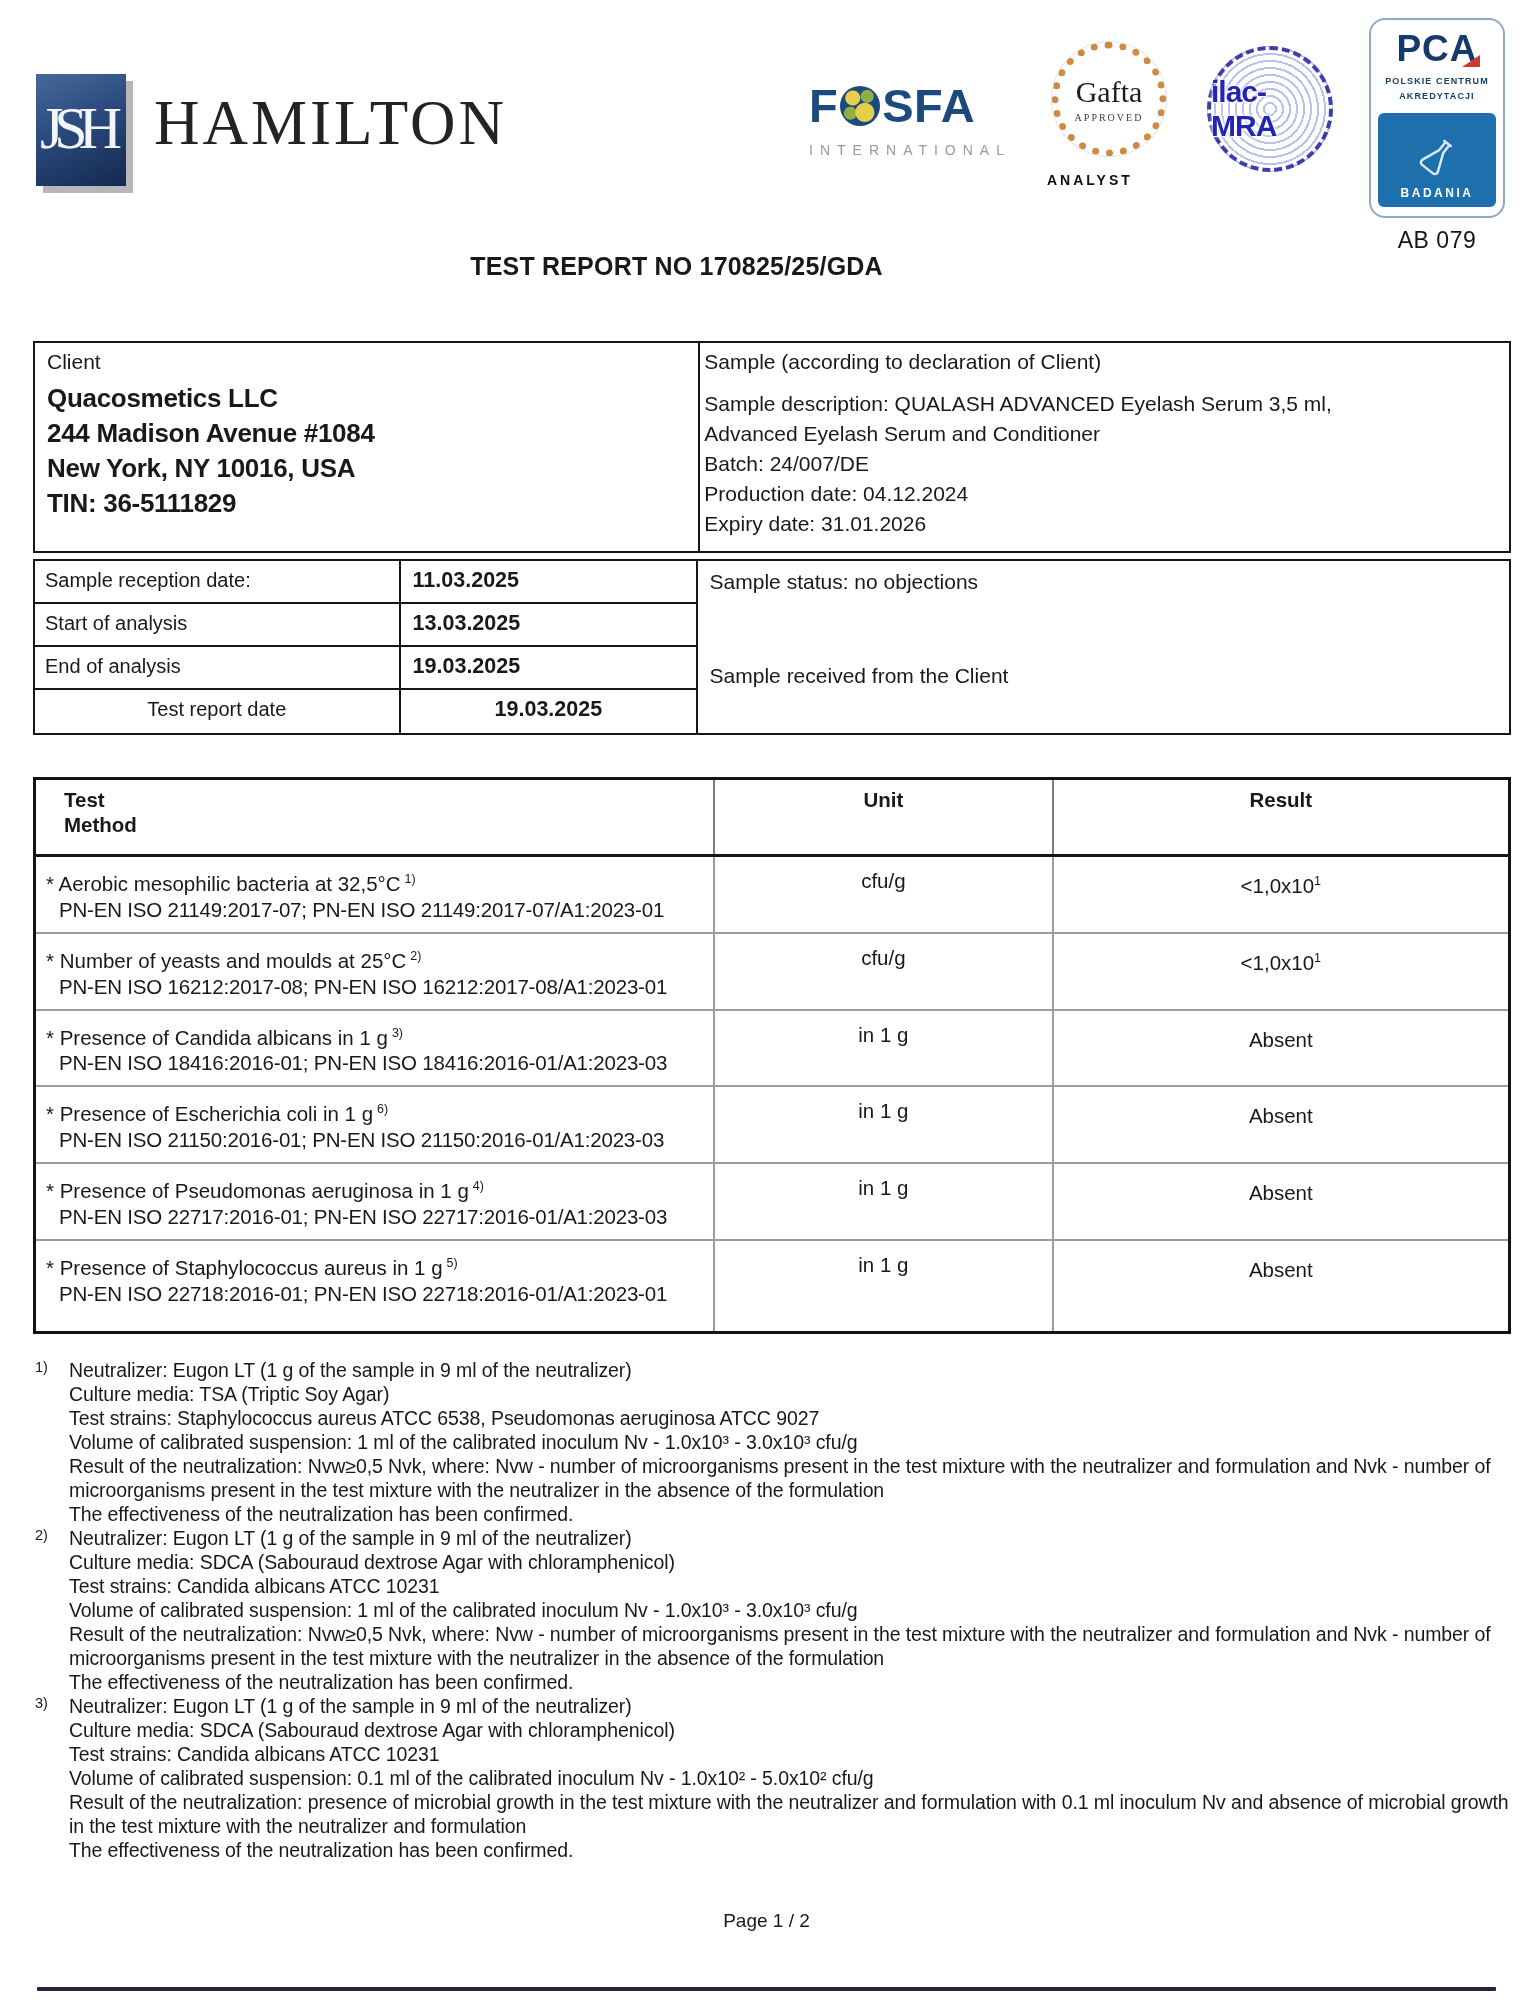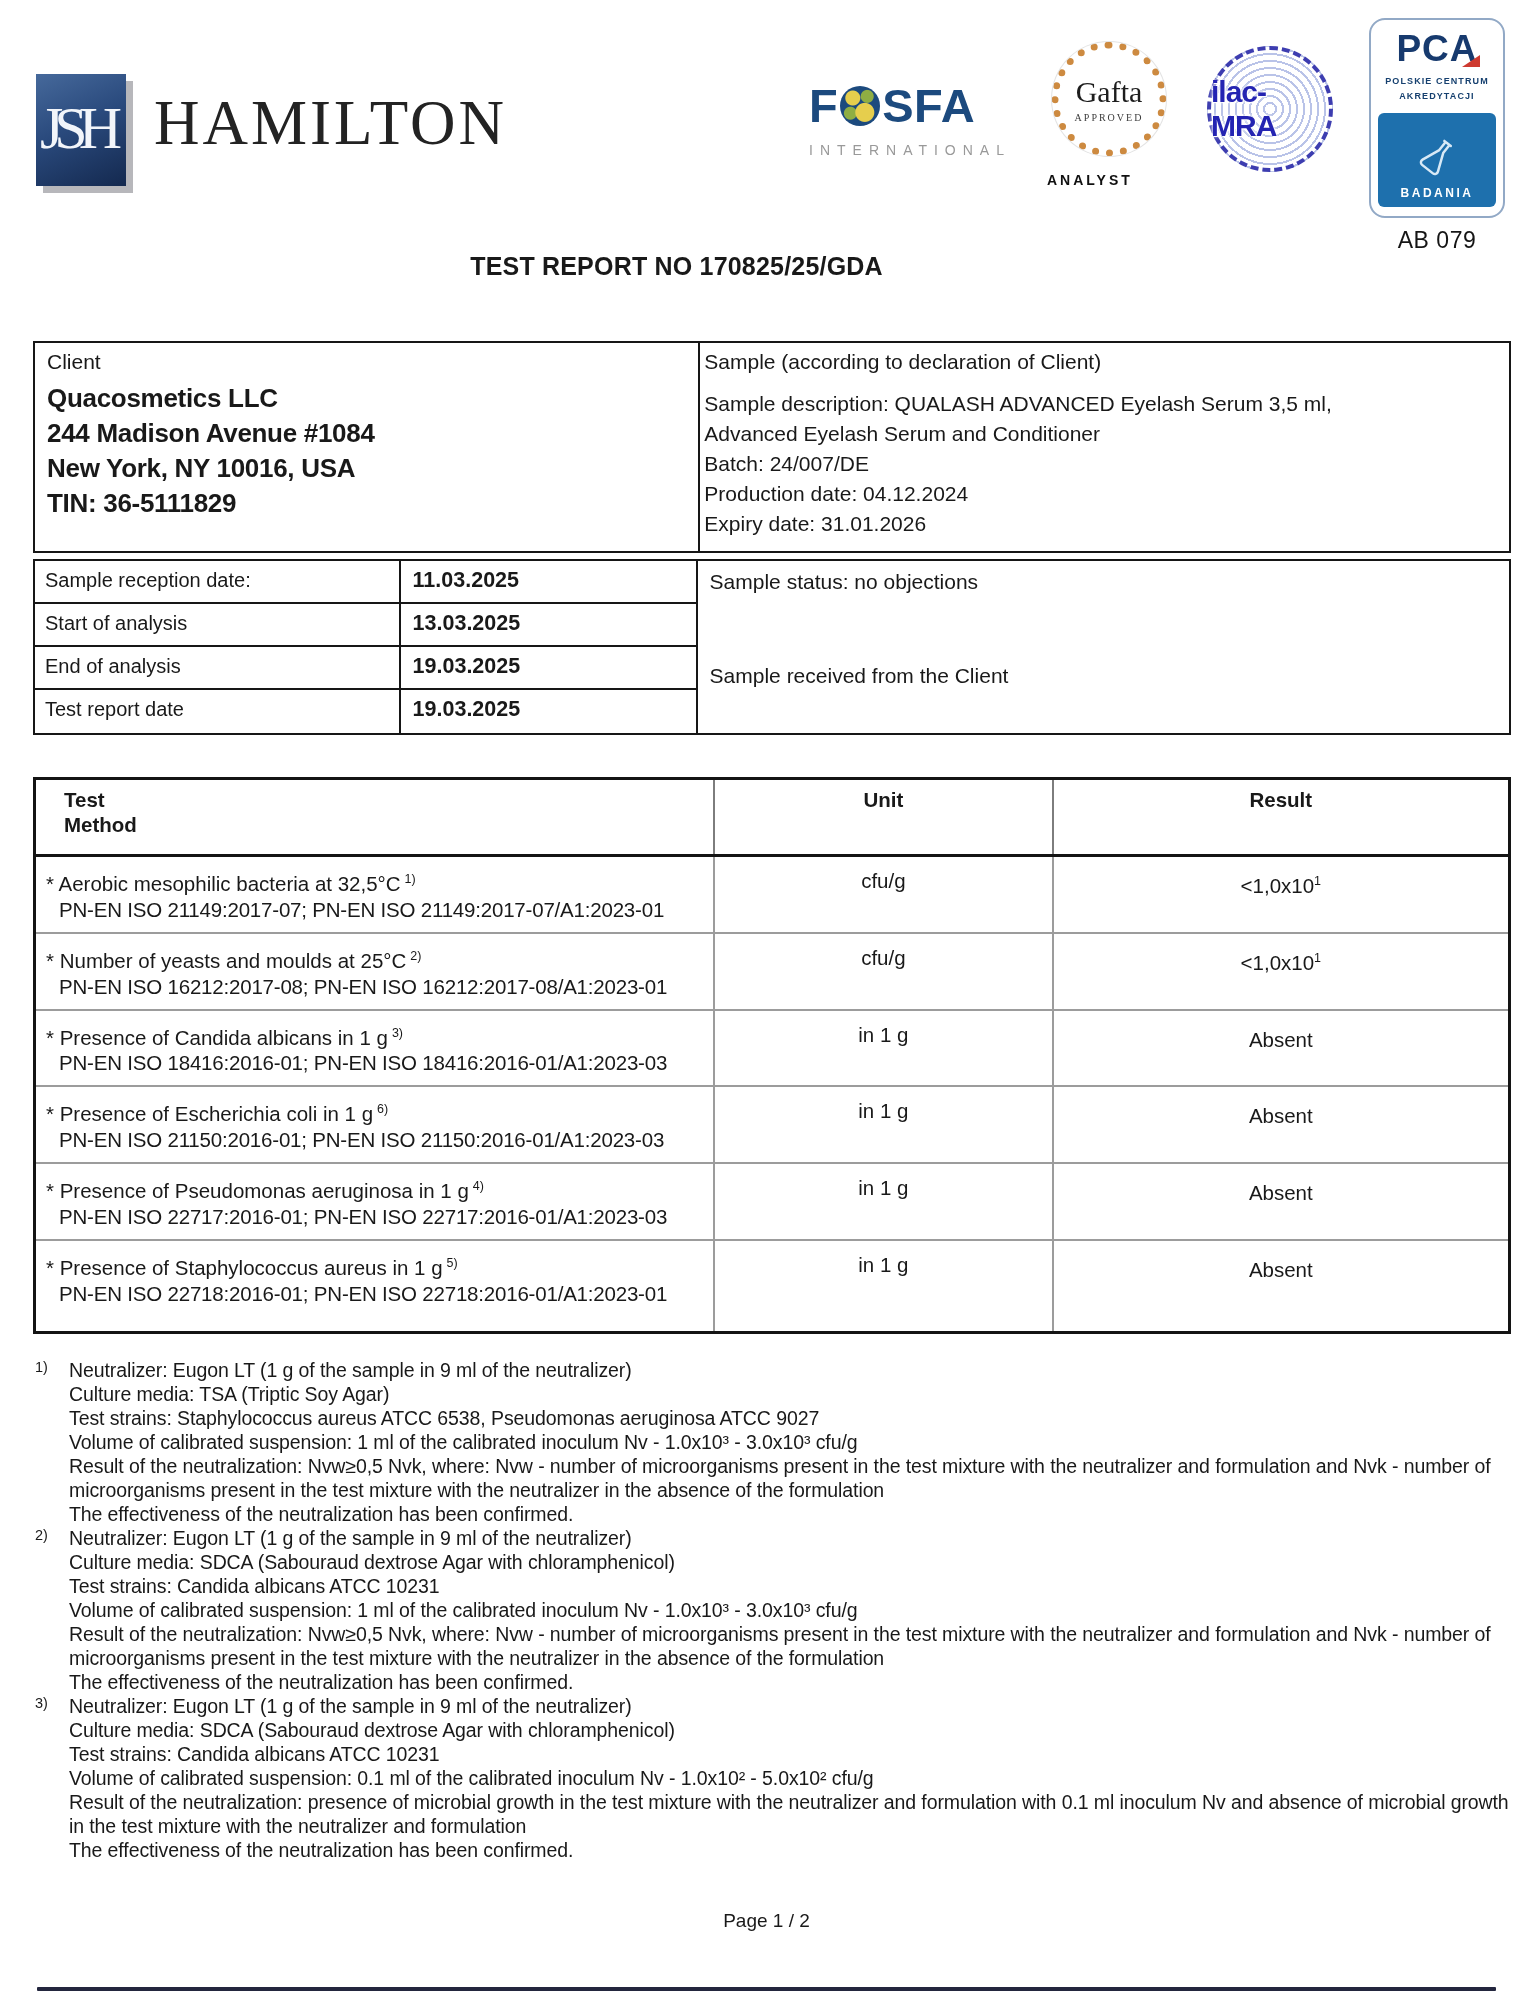--- a/index.html
+++ b/index.html
@@ -80,21 +80,21 @@
   .cell-label { font-size:21px; }
   .client-cell { padding:7px 12px; }
   .client-lines { margin-top:7px; font-weight:bold; font-size:26px; line-height:35px; letter-spacing:-0.3px; }
   .sample-cell { border-left:2.5px solid #161616; padding:7px 4px; }
   .sample-lines { margin-top:15px; font-size:21px; line-height:30px; }
 
   .info-bottom { display:flex; margin-top:6px; align-items:stretch; }
   .dates { width:45%; box-sizing:border-box; border:2.5px solid #161616; }
   .date-row { display:grid; grid-template-columns:55% 45%; border-bottom:2px solid #161616;
               min-height:43px; box-sizing:border-box; }
-  .date-row:last-child { border-bottom:none; }
+  .date-row:last-child { border-bottom:none;text-align:center; }
   .dl { padding:8px 10px 0; font-size:20px; }
   .dv { border-left:2px solid #161616; padding:7px 12px 0; font-size:21.5px; font-weight:bold; }
   .status { flex:1; margin-left:-2.5px; border:2.5px solid #161616; box-sizing:border-box;
             padding:9px 12px; font-size:21px; }
   .status-line2 { margin-top:70px; }
 
   
   .results { margin:42px 22px 0 33px; border:3px solid #141414; }
   .r-head { display:grid; grid-template-columns:46% 23% 31%; border-bottom:3px solid #141414;
             min-height:74px; }

